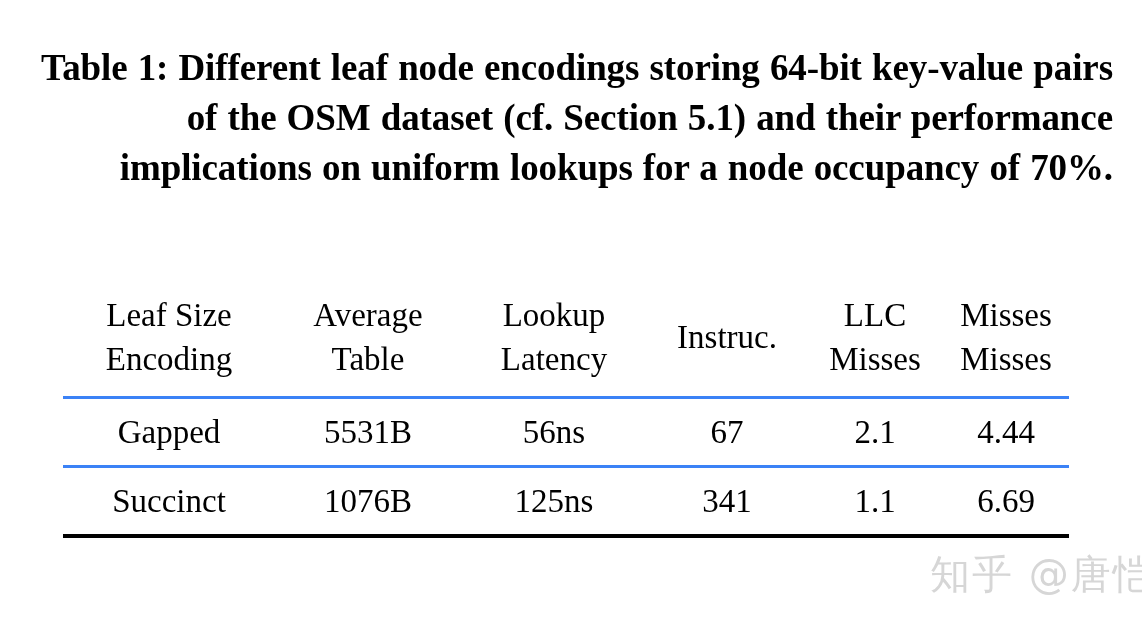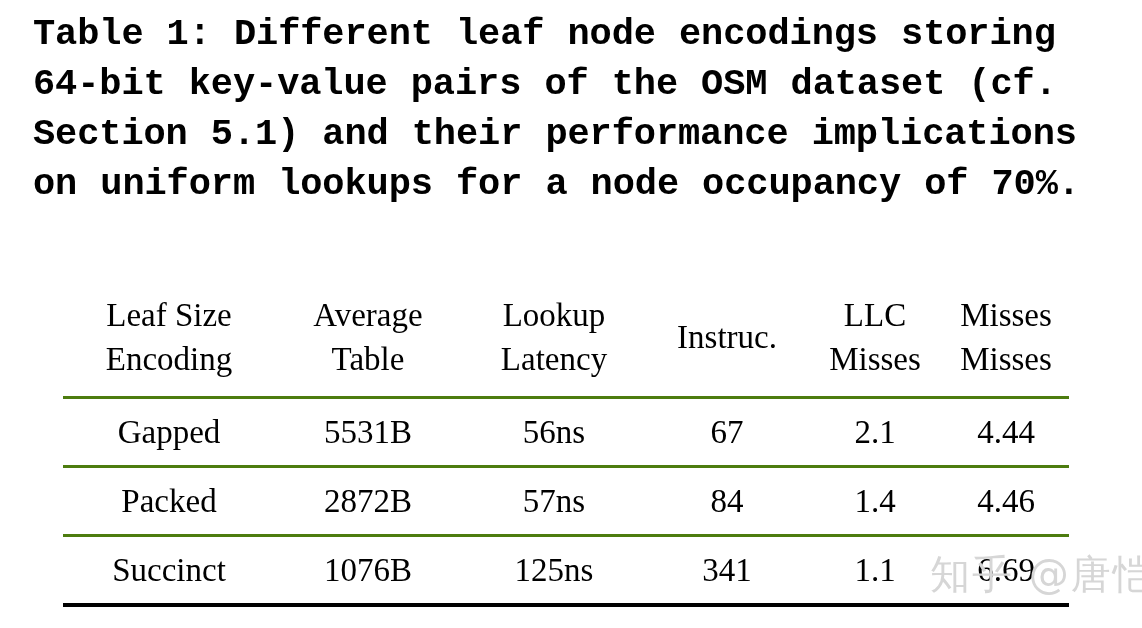--- a/index.html
+++ b/index.html
@@ -13,29 +13,28 @@
     position: relative;
     overflow: hidden;
     font-family: "Liberation Serif", "DejaVu Serif", serif;
     color: #000000;
   }
 
   
   #caption {
     position: absolute;
     left: 33px;
-    top: 9px;
+    top: 43px;
     width: 1080px;
     font-weight: bold;
     font-size: 37px;
     line-height: 50px;
     letter-spacing: -0.1px;
-    text-align: left;
+    text-align: right;
     word-spacing: 1px;
-    font-family: Liberation Mono, monospace;
   }
 
   
   #table-wrap {
     position: absolute;
     left: 63px;
     top: 278px;
     width: 1006px;
   }
   table.paper-table {
@@ -48,21 +47,21 @@
     padding: 0;
     margin: 0;
     text-align: center;
     vertical-align: middle;
     font-weight: normal;
     font-size: 33px;
     line-height: 44px;
     color: #000;
   }
   tr.rule-mid td {
-    border-top: 3px solid #4d7c0f;
+    border-top: 3px solid #3b82f6;
   }
   tr.rule-bottom td {
     border-top: 4px solid #000;
   }
 
   thead th {
     height: 118px;
     padding-top: 2px;
   }
   .hdr-line { display: block; }
@@ -139,28 +138,20 @@
     <tbody>
       <tr class="rule-mid">
         <td>Gapped</td>
         <td>5531B</td>
         <td>56ns</td>
         <td>67</td>
         <td>2.1</td>
         <td>4.44</td>
       </tr>
       <tr class="rule-mid">
-        <td>Packed</td>
-        <td>2872B</td>
-        <td>57ns</td>
-        <td>84</td>
-        <td>1.4</td>
-        <td>4.46</td>
-      </tr>
-      <tr class="rule-mid">
         <td>Succinct</td>
         <td>1076B</td>
         <td>125ns</td>
         <td>341</td>
         <td>1.1</td>
         <td>6.69</td>
       </tr>
       <tr class="rule-bottom">
         <td colspan="6" style="height:0;"></td>
       </tr>

